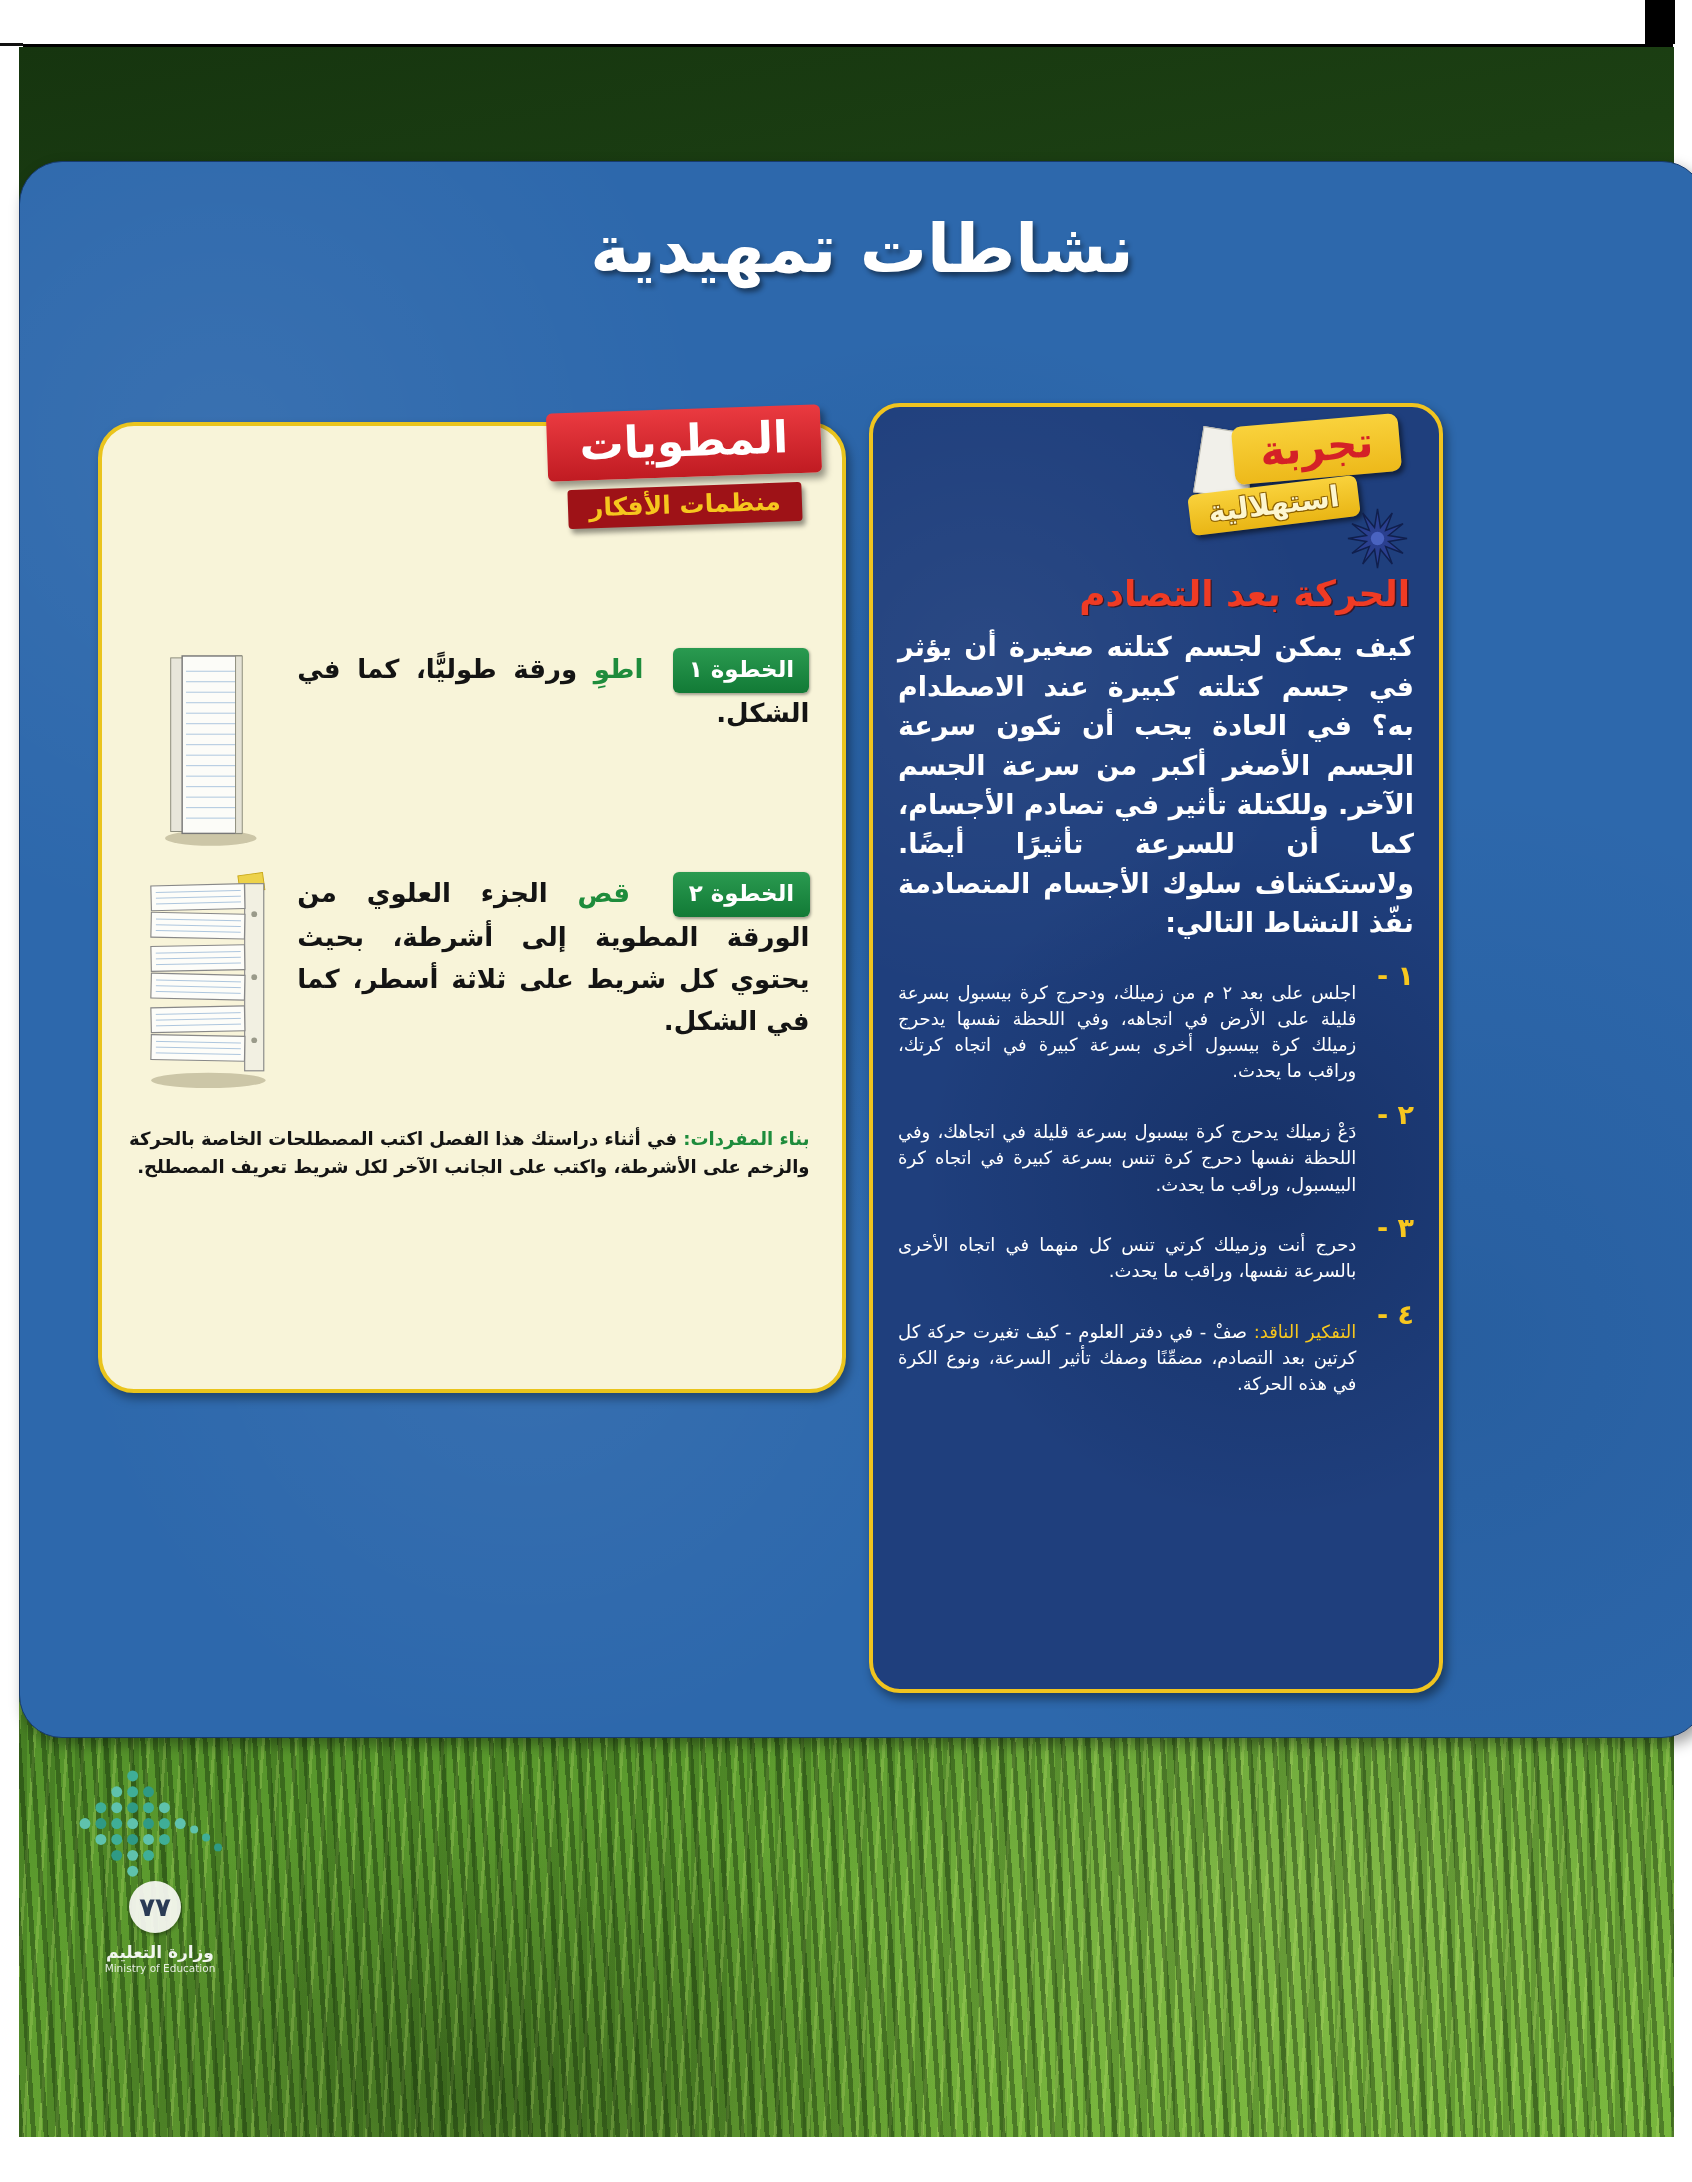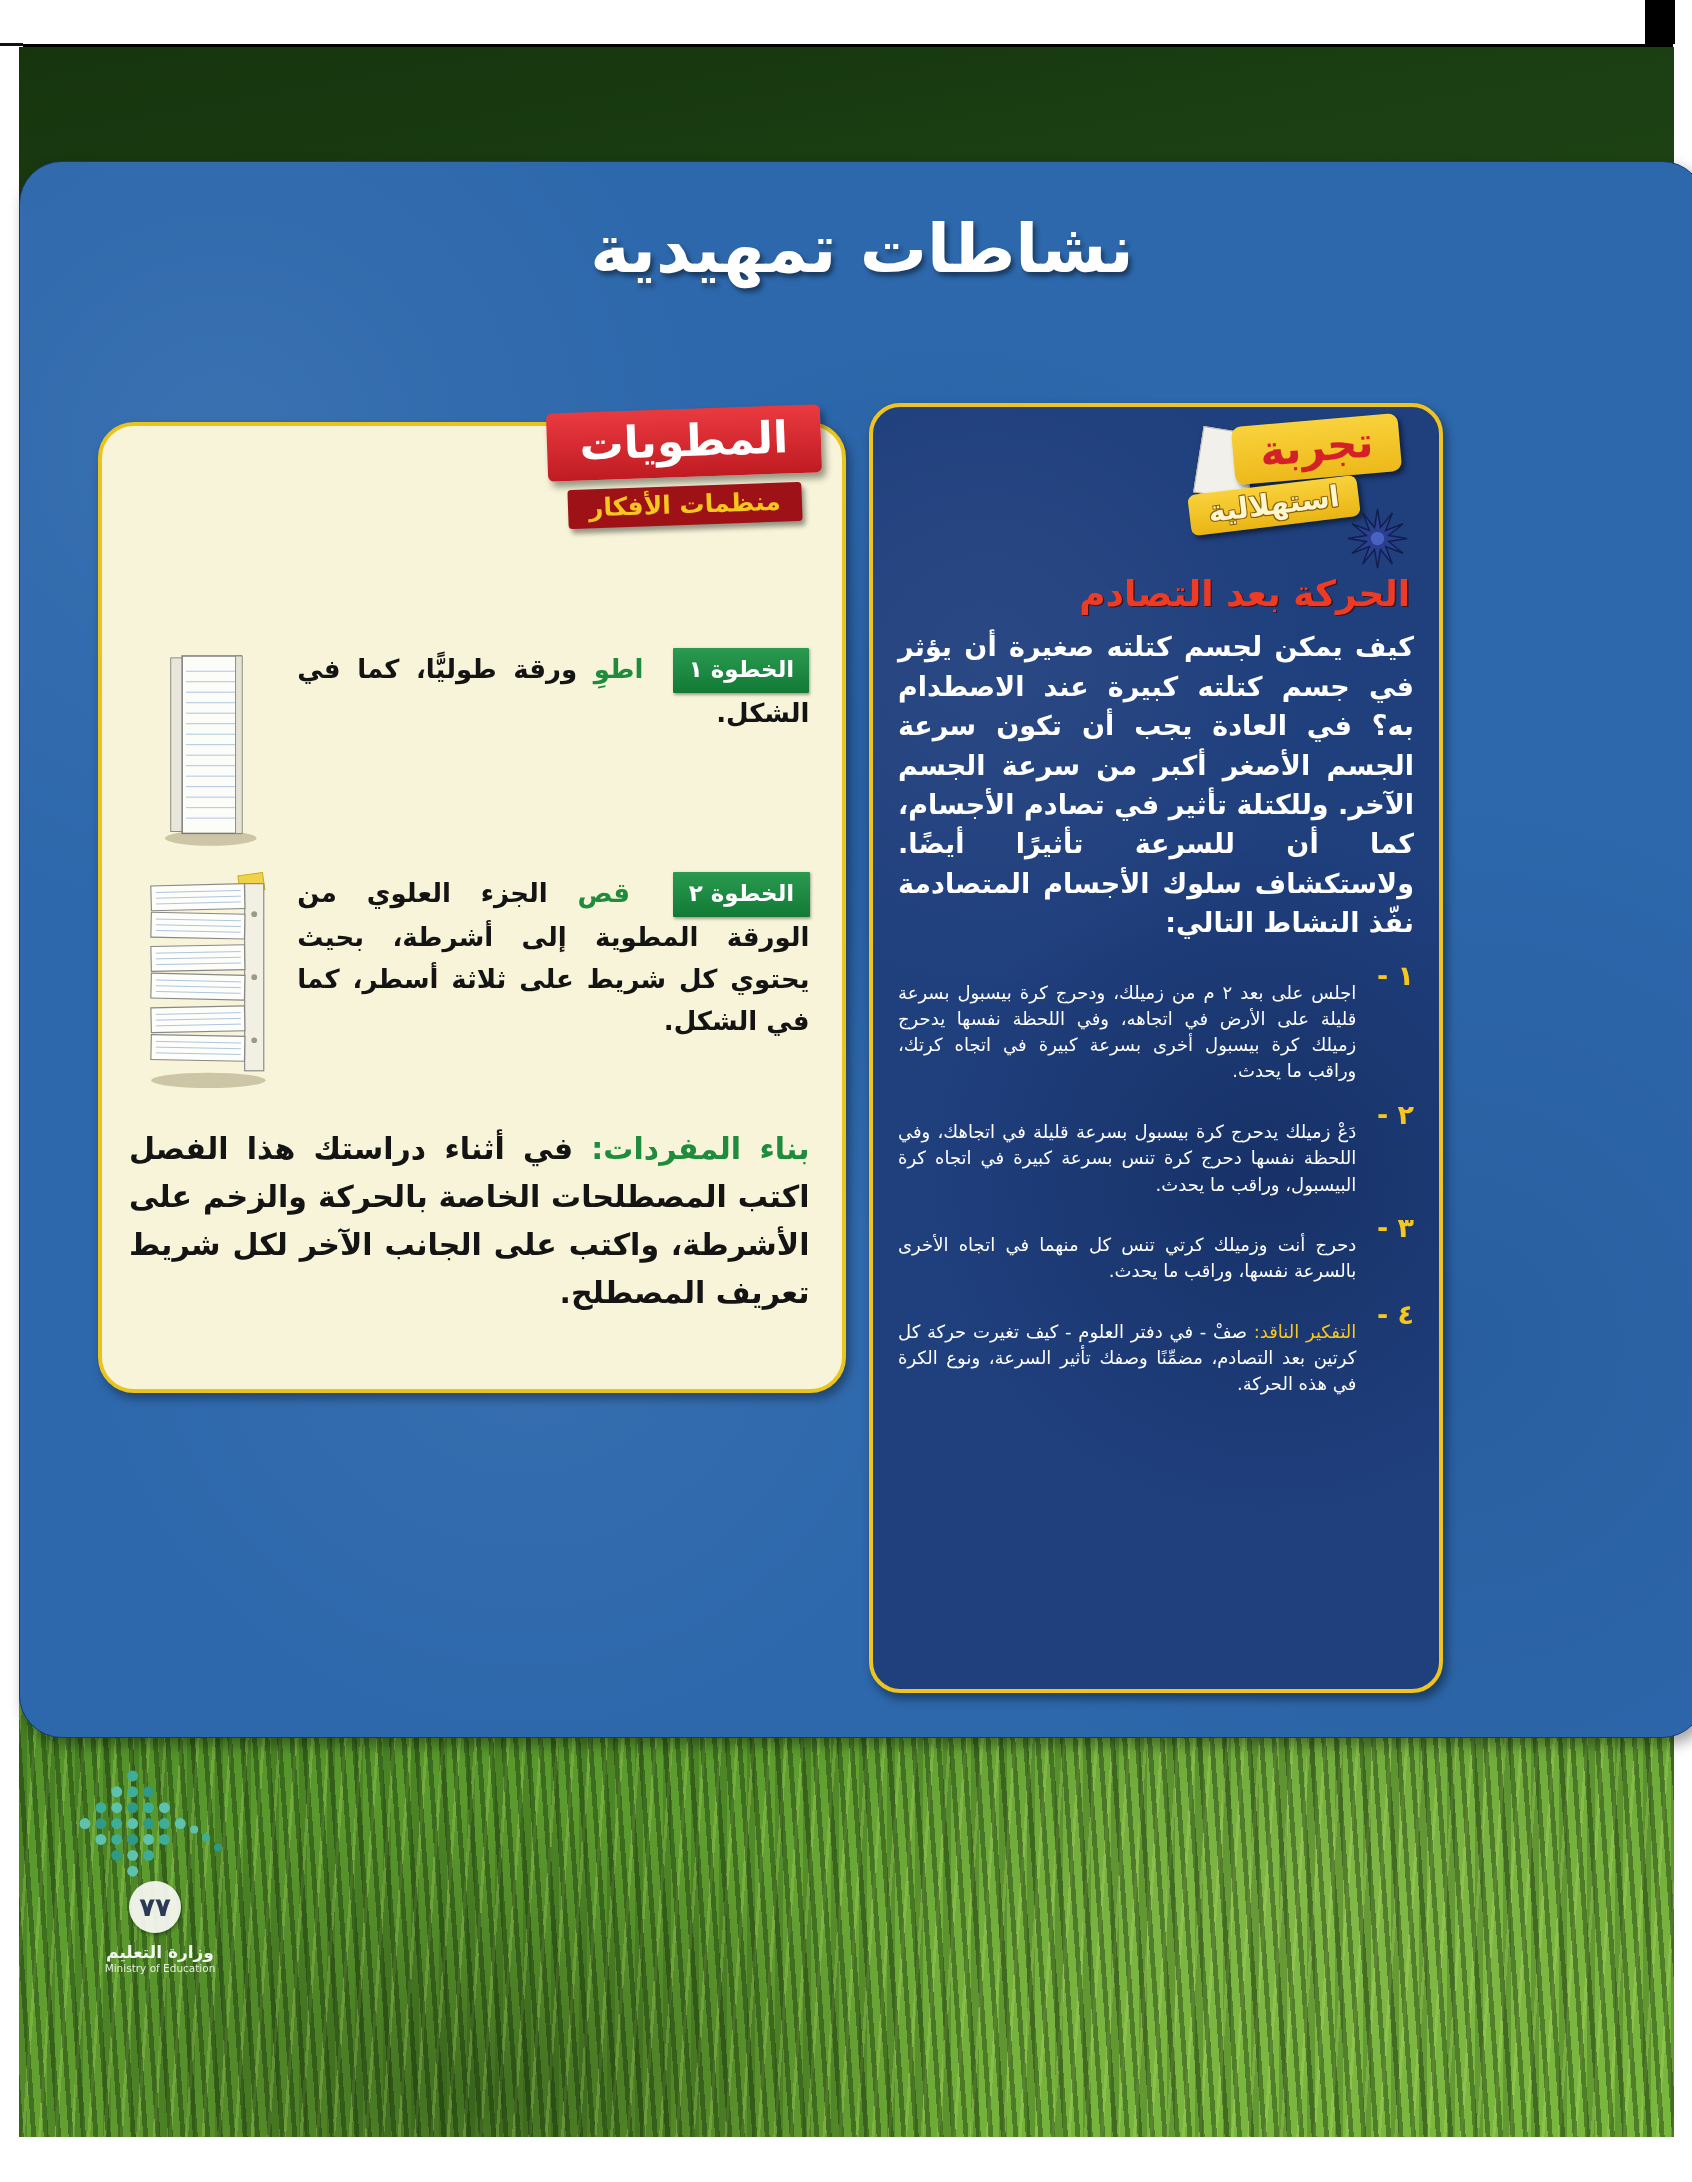--- a/index.html
+++ b/index.html
@@ -52,25 +52,25 @@
     background:linear-gradient(180deg,#ea3a40,#c01b22); color:#fff; font-size:44px; font-weight:bold;
     padding:5.7px 32.5px 11.5px; border-radius:5.7px; box-shadow:3.8px 5.7px 7.6px rgba(0,0,0,.4); letter-spacing:2.9px; white-space:nowrap; }
   .banner-sub { position:absolute; top:31px; right:7.6px; transform:rotate(-2deg);
     background:#9e1217; color:#f6c71e; font-size:25px; font-weight:bold;
     padding:3.8px 21px 6.7px; border-radius:3.8px; box-shadow:2.9px 4.8px 5.7px rgba(0,0,0,.4); white-space:nowrap; }
   .fold-intro { flex:1; font-size:26px; font-weight:bold; color:#141414; line-height:1.58; text-align:justify; }
   .fold-lead { color:#c8232a; }
   .fold-step { display:flex; gap:15.3px; margin-top:23px; align-items:flex-start; }
   .fold-step-text { flex:1; font-size:26px; font-weight:bold; color:#141414; line-height:1.6; text-align:justify; }
   .step-badge { display:inline-block; background:linear-gradient(180deg,#2a9a50,#127a36); color:#fff;
-    font-size:23px; font-weight:bold; padding:2.9px 15.3px 5.7px; border-radius:1px; margin-left:13.4px;
+    font-size:23px; font-weight:bold; padding:2.9px 15.3px 5.7px; border-radius:6px; margin-left:13.4px;
     box-shadow:1px 1.9px 2.9px rgba(0,0,0,.35); vertical-align:middle; white-space:nowrap; }
   .step-lead { color:#1e8c3c; }
   .fold-illustration { flex:0 0 153px; display:flex; justify-content:center; }
-  .vocab { margin-top:32.5px; font-size:30px; font-weight:bold; color:#141414; line-height:1.6; text-align:justify; }
+  .vocab { margin-top:32.5px; font-size:18px; font-weight:bold; color:#141414; line-height:1.6; text-align:justify; }
 
   
   .experiment-box { position:absolute; left:849px; top:241px; width:574px; height:1290px; direction:rtl;
     background-color:#1f3f7d;
     background-image:
       radial-gradient(circle at 20% 20%, rgba(255,255,255,.05) 0, transparent 30%),
       radial-gradient(circle at 70% 60%, rgba(0,10,40,.25) 0, transparent 40%);
     border:4.8px solid #f0c41f; border-radius:31px; padding:15.3px 25px 21px;
     box-shadow:3.8px 5.7px 9.6px rgba(0,0,0,.4); }
   .exp-badge { position:relative; height:145px; }

